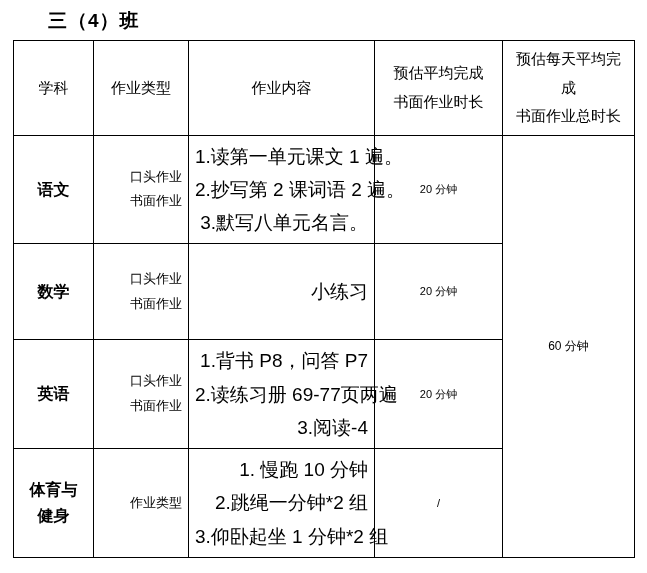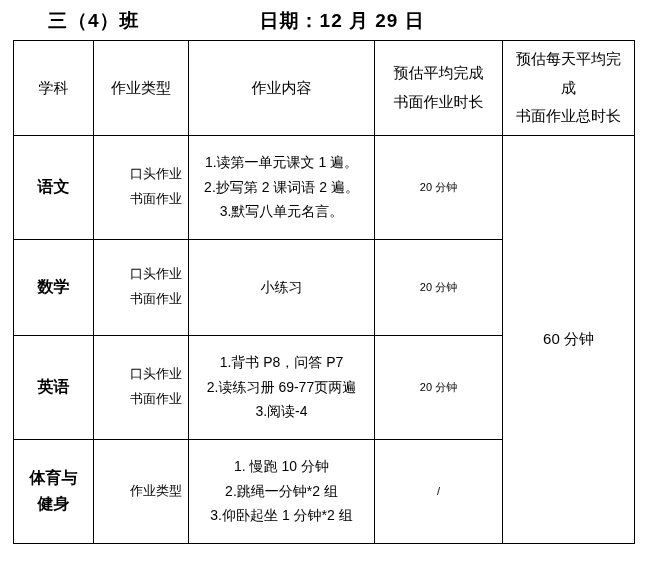--- a/index.html
+++ b/index.html
@@ -68,49 +68,48 @@
     line-height: 1.6;
   }
   .type {
     text-align: right;
     font-size: 13px;
     line-height: 1.9;
     padding-left: 10px;
   }
   .type div { white-space: nowrap; }
   .content {
-    text-align: center;
-    font-size: 14px;
+    text-align: right;
+    font-size: 19px;
     line-height: 1.75;
     padding-left: 8px;
     margin-left: 12px;
   }
   .content div { white-space: nowrap; }
   .est {
     text-align: center;
     font-size: 11px;
   }
   .total {
     text-align: center;
-    font-size: 15px;
+    font-size: 12px;
   }
   .row-h-head { height: 92px; }
   .row-h-1 { height: 104px; }
   .row-h-2 { height: 96px; }
   .row-h-3 { height: 104px; }
   .row-h-4 { height: 104px; }
 </style>
 </head>
 <body>
 
 <div class="page">
 
   <div class="header">
     <span class="cls">三（4）班</span>
-    <span class="date">日期：12 月 29 日</span>
   </div>
 
   <table class="hw">
     <colgroup>
       <col class="col-subject">
       <col class="col-type">
       <col class="col-content">
       <col class="col-est">
       <col class="col-total">
     </colgroup>

